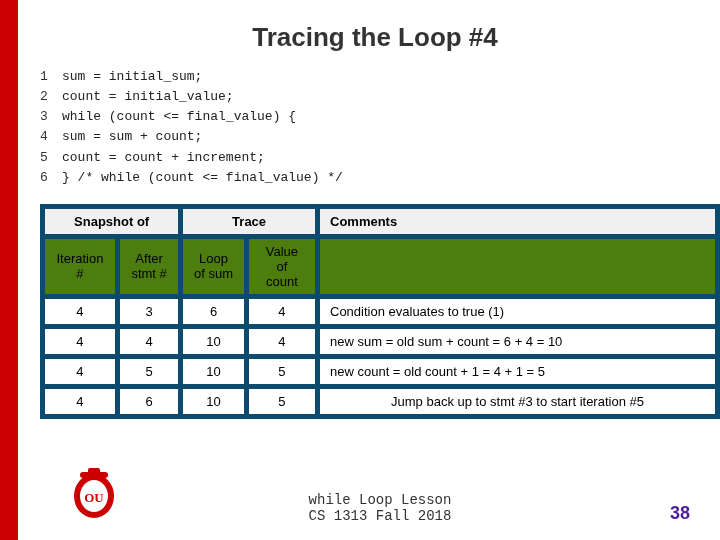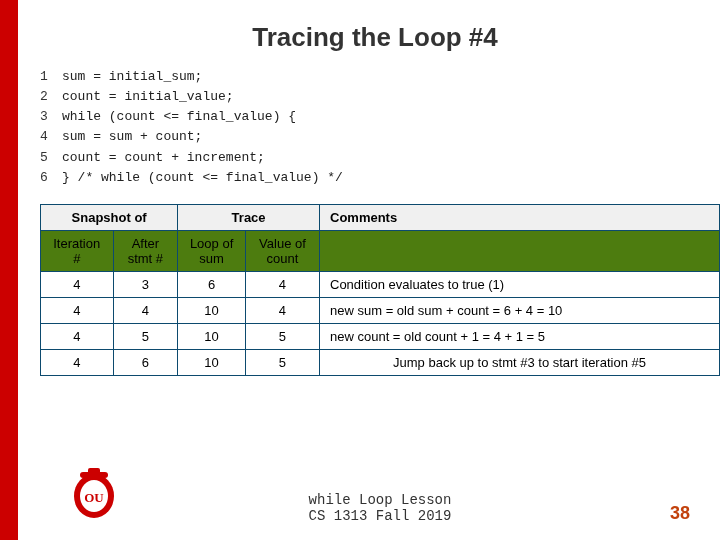--- a/index.html
+++ b/index.html
@@ -77,21 +77,21 @@
       margin-right: 20px;
     }
 
     table {
       border-collapse: collapse;
       width: 680px;
       font-size: 13px;
     }
 
     th, td {
-      border: 1px solid #0c4a6e;
+      border: 5px solid #0c4a6e;
       padding: 5px 10px;
       text-align: left;
       vertical-align: middle;
     }
 
     thead tr th {
       background: #f0f0f0;
       font-weight: bold;
       font-size: 13px;
     }
@@ -149,21 +149,21 @@
       font-size: 14px;
       color: #333;
       text-align: center;
     }
 
     .page-num {
       position: absolute;
       right: 10px;
       bottom: 0;
       font-size: 18px;
-      color: #c2410c;
+      color: #4c1d95;
       font-weight: bold;
     }
   </style>
 </head>
 <body>
 
 <div class="page">
   <div class="left-bar"></div>
 
   <div class="content">
@@ -258,20 +258,20 @@
 
           <text x="24" y="34" text-anchor="middle" font-size="13" font-weight="bold" fill="#cc0000" font-family="serif">OU</text>
 
           <rect x="10" y="4" width="28" height="6" rx="3" fill="#cc0000"></rect>
           <rect x="18" y="0" width="12" height="8" rx="2" fill="#cc0000"></rect>
         </svg>
       </div>
 
       <div class="footer-text">
         <div>while Loop Lesson</div>
-        <div>CS 1313 Fall 2019</div>
+        <div>CS 1313 Fall 2018</div>
       </div>
 
       <div class="page-num">38</div>
     </div>
 
   </div>
 </div>
 
 </body></html>

